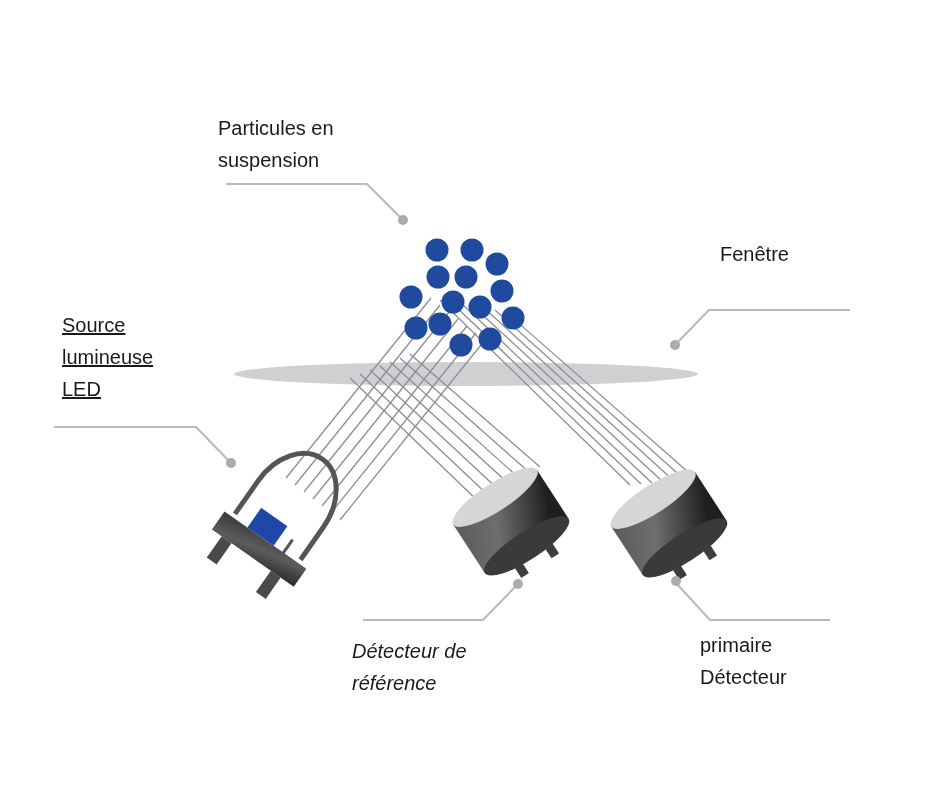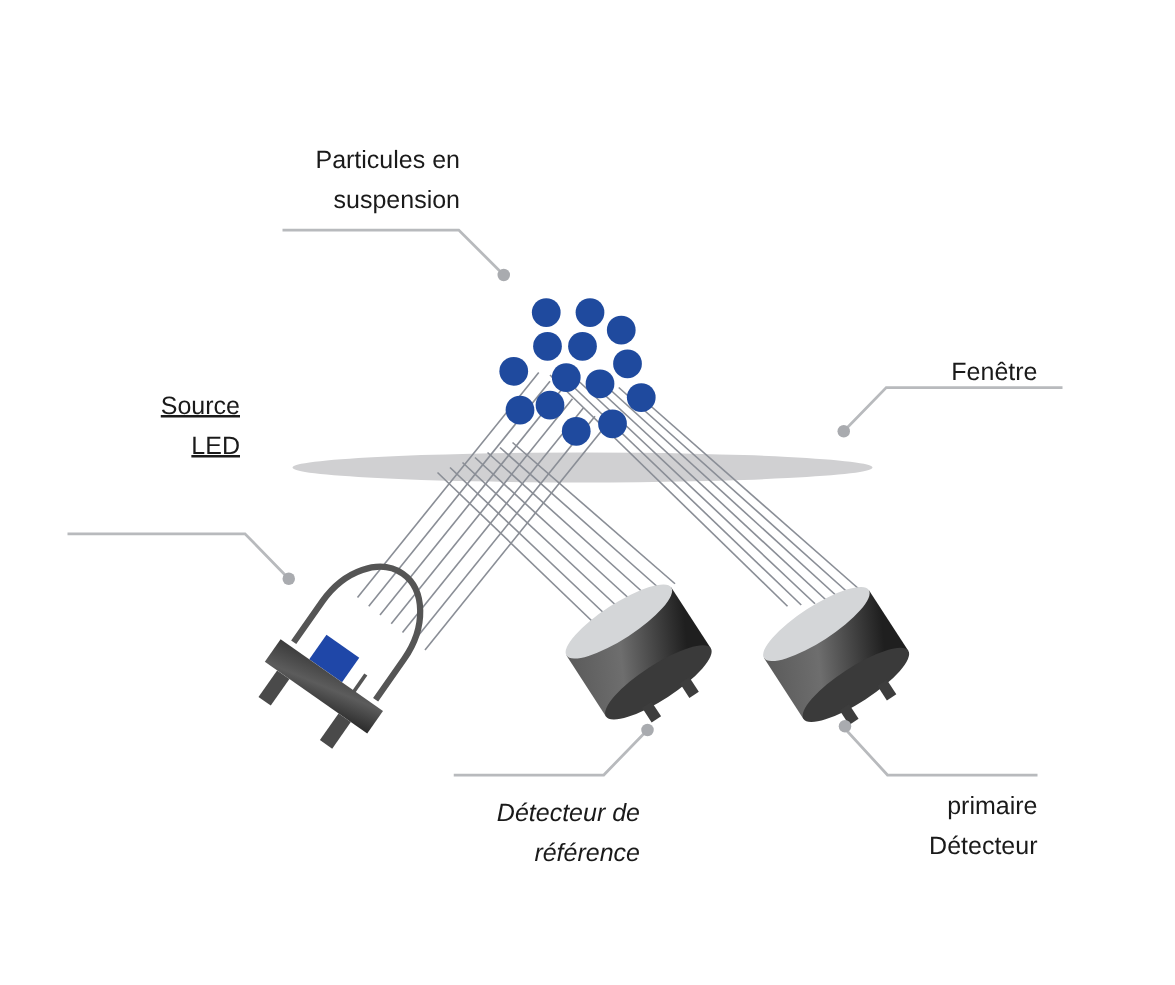--- a/index.html
+++ b/index.html
@@ -19,26 +19,26 @@
       left: 0;
       top: 0;
       width: 940px;
       height: 788px;
     }
     .label {
       position: absolute;
       font-size: 20px;
       line-height: 32px;
       color: #1a1a1a;
-      text-align: right;
+      text-align: left;
       white-space: nowrap;
     }
     .label span { display: block; }
     #lbl-particles { left: 218px; top: 112px; width: 150px; }
-    #lbl-window    { left: 720px; top: 238px; width: 110px; margin-top: 44px; }
+    #lbl-window    { left: 720px; top: 238px; width: 110px; }
     #lbl-source    { left: 62px;  top: 309px; width: 130px; text-decoration: underline; }
     #lbl-ref       { left: 352px; top: 635px; width: 160px; font-style: italic; }
     #lbl-primary   { left: 700px; top: 629px; width: 130px; }
   </style>
 </head>
 <body>
 
 <svg id="diagram" width="940" height="788" viewBox="0 0 940 788" xmlns="http://www.w3.org/2000/svg">
   <defs>
     <linearGradient id="detGrad" x1="0" y1="0" x2="1" y2="0.3">
@@ -150,20 +150,21 @@
 
 <div id="lbl-particles" class="label">
   <span>Particules en</span>
   <span>suspension</span>
 </div>
 <div id="lbl-window" class="label">
   <span>Fenêtre</span>
 </div>
 <div id="lbl-source" class="label">
   <span>Source</span>
+  <span>lumineuse</span>
   <span>LED</span>
 </div>
 <div id="lbl-ref" class="label">
   <span>Détecteur de</span>
   <span>référence</span>
 </div>
 <div id="lbl-primary" class="label">
   <span>primaire</span>
   <span>Détecteur</span>
 </div>

